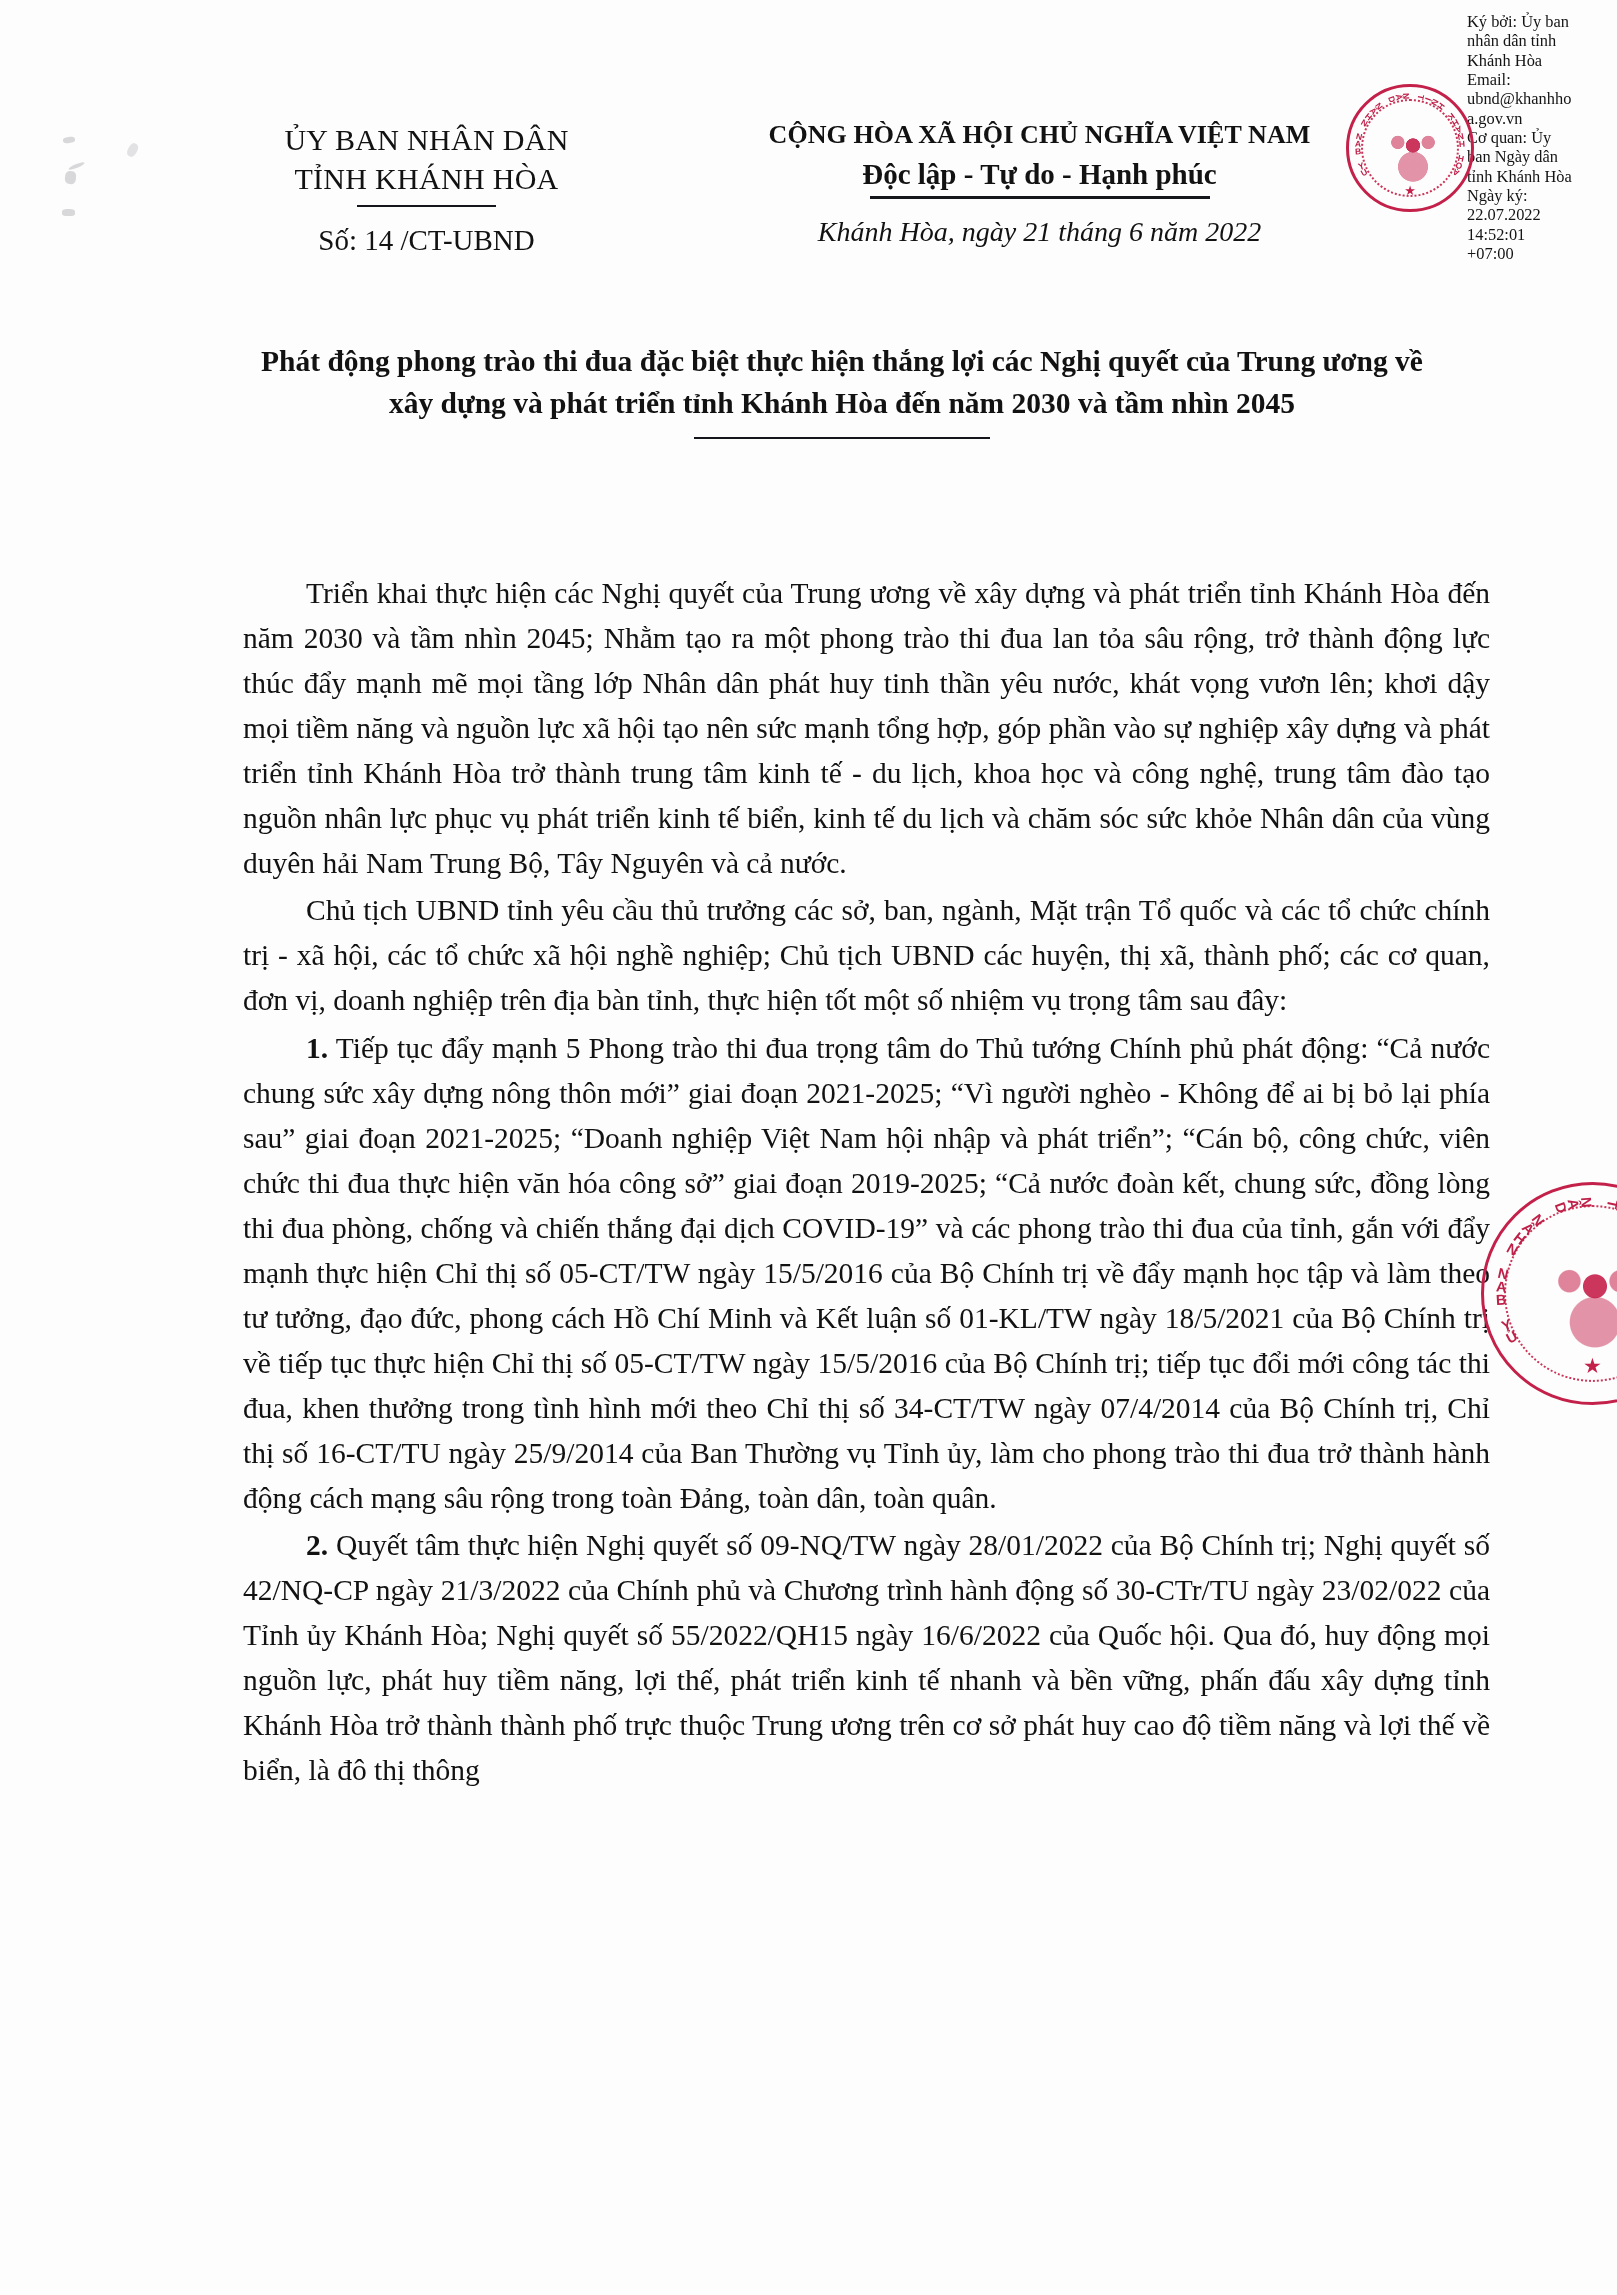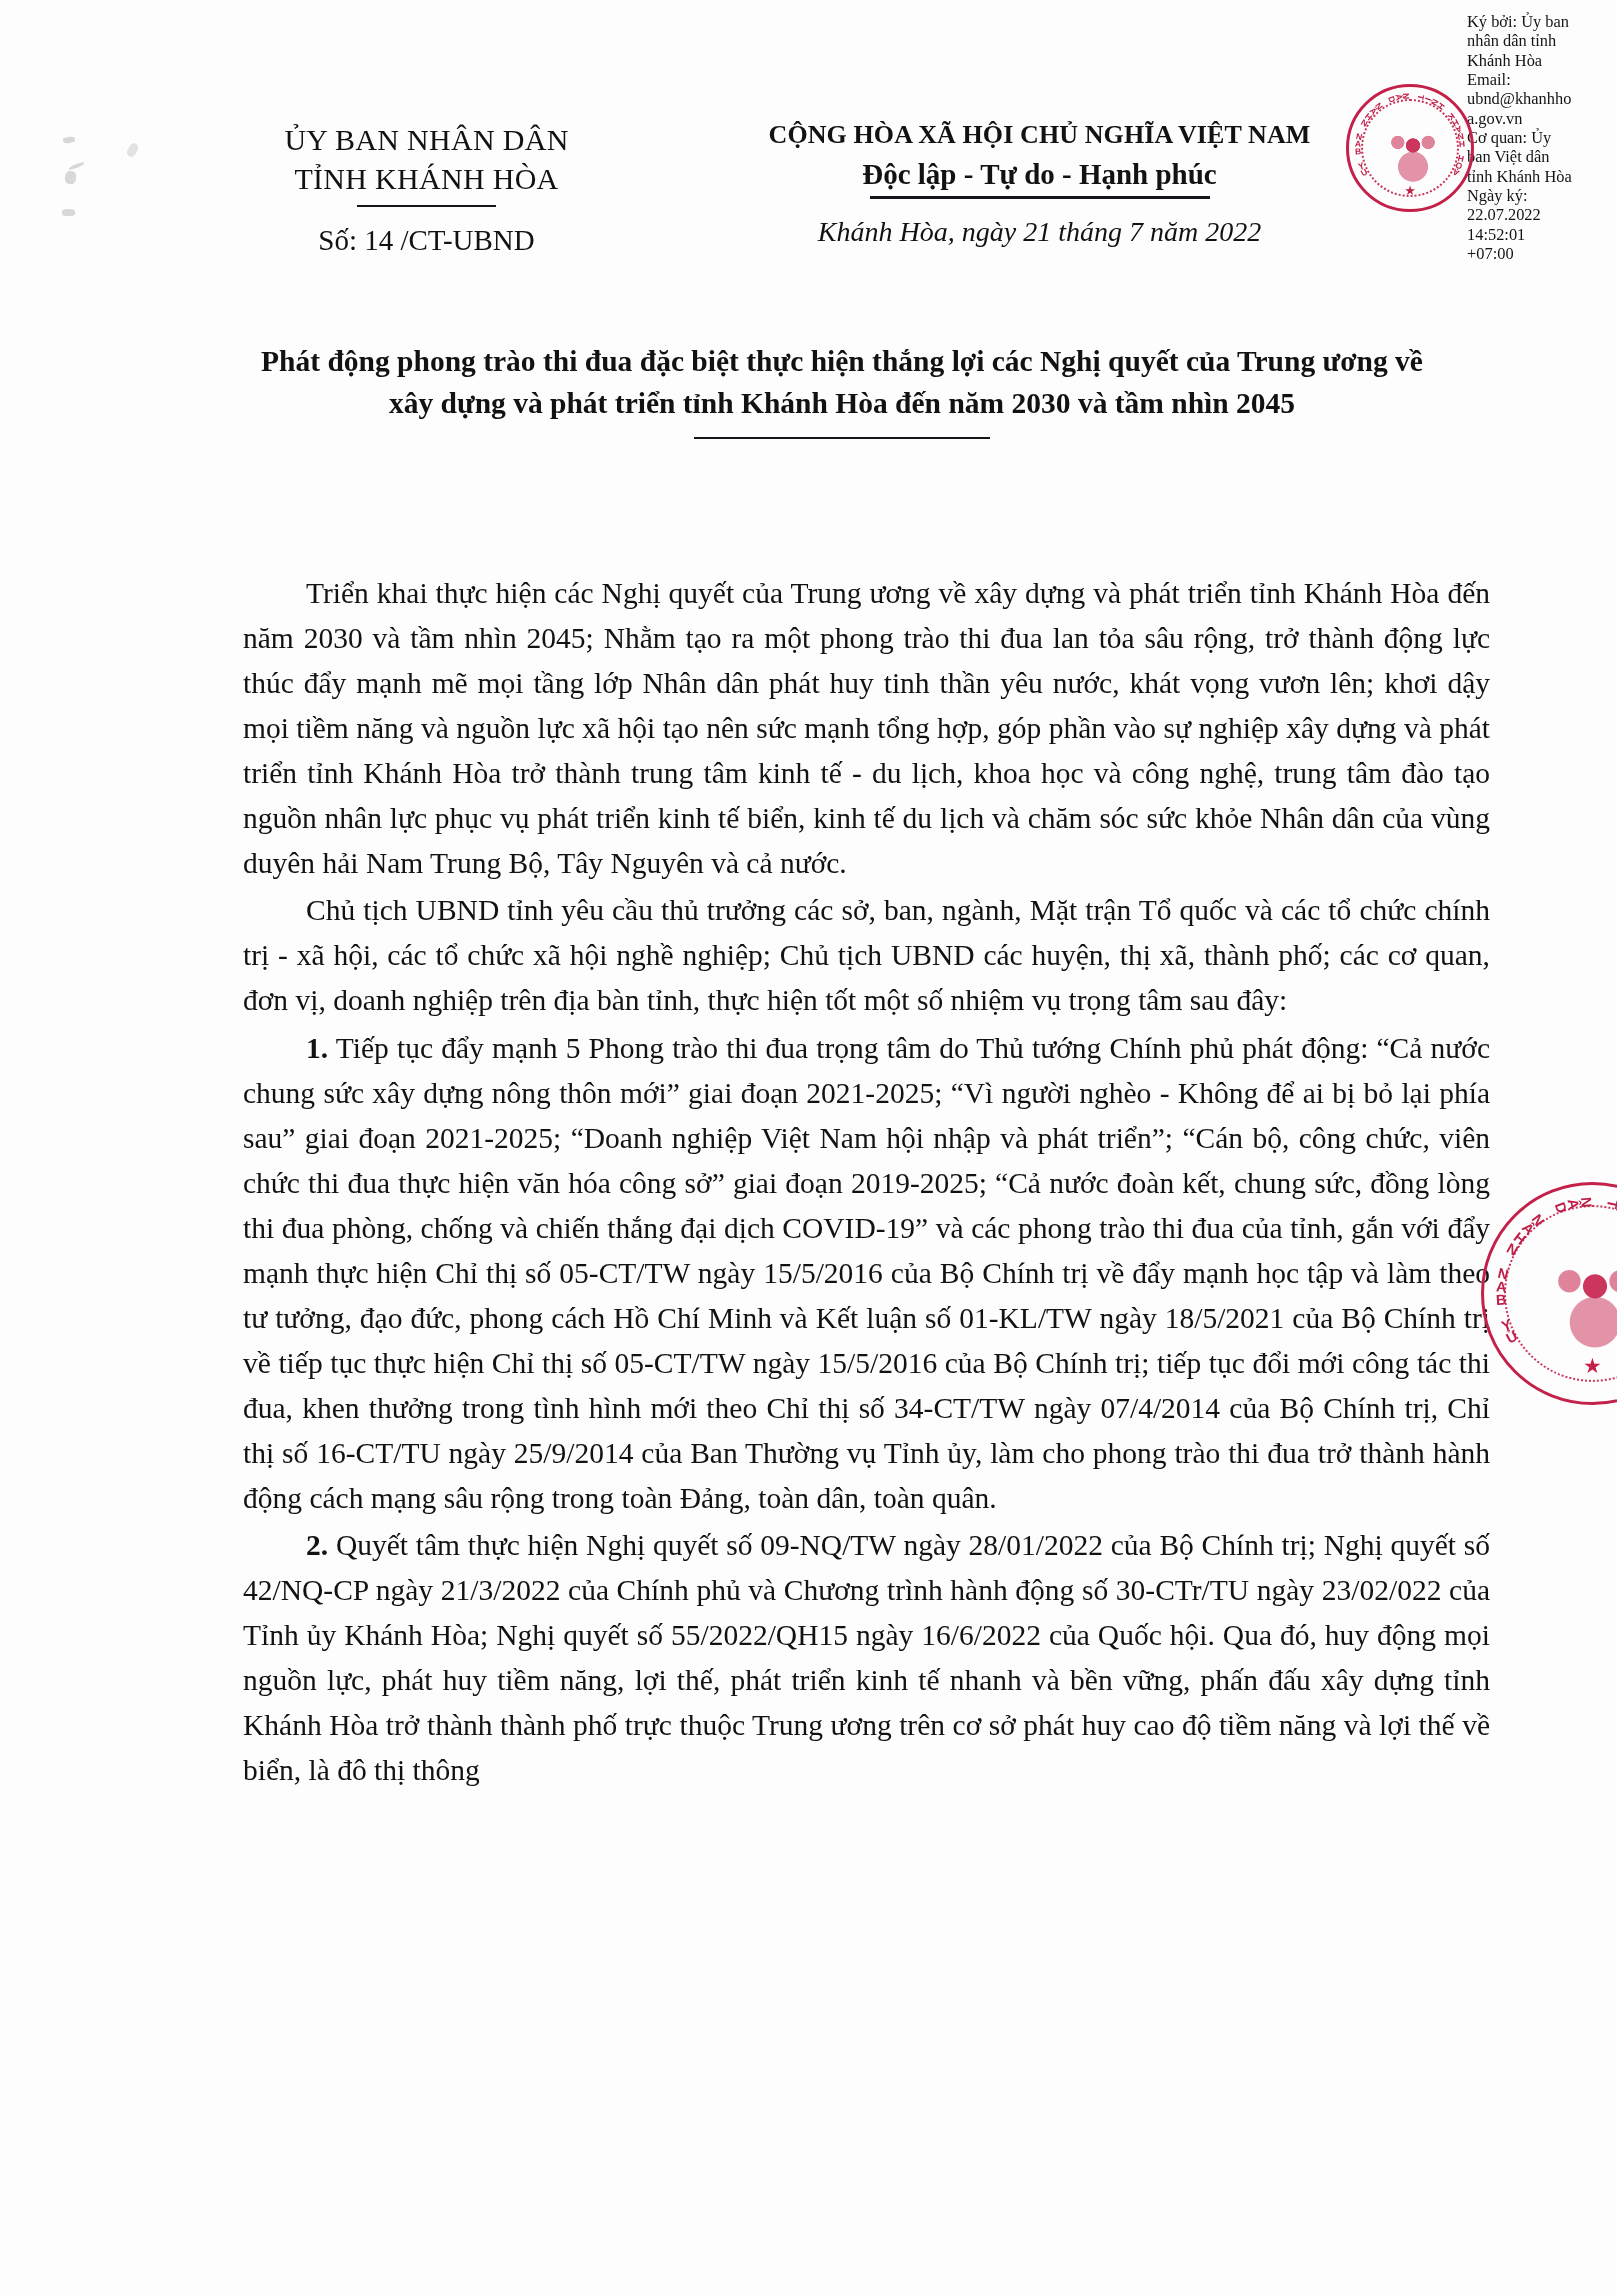--- a/index.html
+++ b/index.html
@@ -220,42 +220,42 @@
   <div class="scan-speck speck-e"></div>
 
   <div class="sig-block">
     <div>Ký bởi: Ủy ban</div>
     <div>nhân dân tỉnh</div>
     <div>Khánh Hòa</div>
     <div>Email:</div>
     <div>ubnd@khanhho</div>
     <div>a.gov.vn</div>
     <div>Cơ quan: Ủy</div>
-    <div>ban Việt dân</div>
+    <div>ban Ngày dân</div>
     <div>tỉnh Khánh Hòa</div>
     <div>Ngày ký:</div>
     <div>22.07.2022</div>
     <div>14:52:01</div>
     <div>+07:00</div>
   </div>
 
   <div class="header">
 
     <div class="org-block">
       <div class="org-line">ỦY BAN NHÂN DÂN</div>
       <div class="org-line">TỈNH KHÁNH HÒA</div>
       <div class="rule org-rule"></div>
       <div class="doc-number">Số:  14 /CT-UBND</div>
     </div>
 
     <div class="nation-block">
       <div class="nation-title">CỘNG HÒA XÃ HỘI CHỦ NGHĨA VIỆT NAM</div>
       <div class="nation-motto">Độc lập - Tự do - Hạnh phúc</div>
       <div class="rule nation-rule"></div>
-      <div class="place-date">Khánh Hòa, ngày  21 tháng 7 năm 2022</div>
+      <div class="place-date">Khánh Hòa, ngày  21 tháng 6 năm 2022</div>
     </div>
 
   </div>
 
   <div class="seal seal-outer" id="seal-header">
     <div class="seal-inner-ring"></div>
     <div class="seal-emblem"></div>
     <div class="seal-star">★</div>
     <div class="seal-arc-text" id="seal-header-arc">
         <span style="font-size: 8.5px; transform: rotate(-118deg) translate(0px, -52px) rotate(90deg) translate(-50%, -50%);">Ủ</span>

